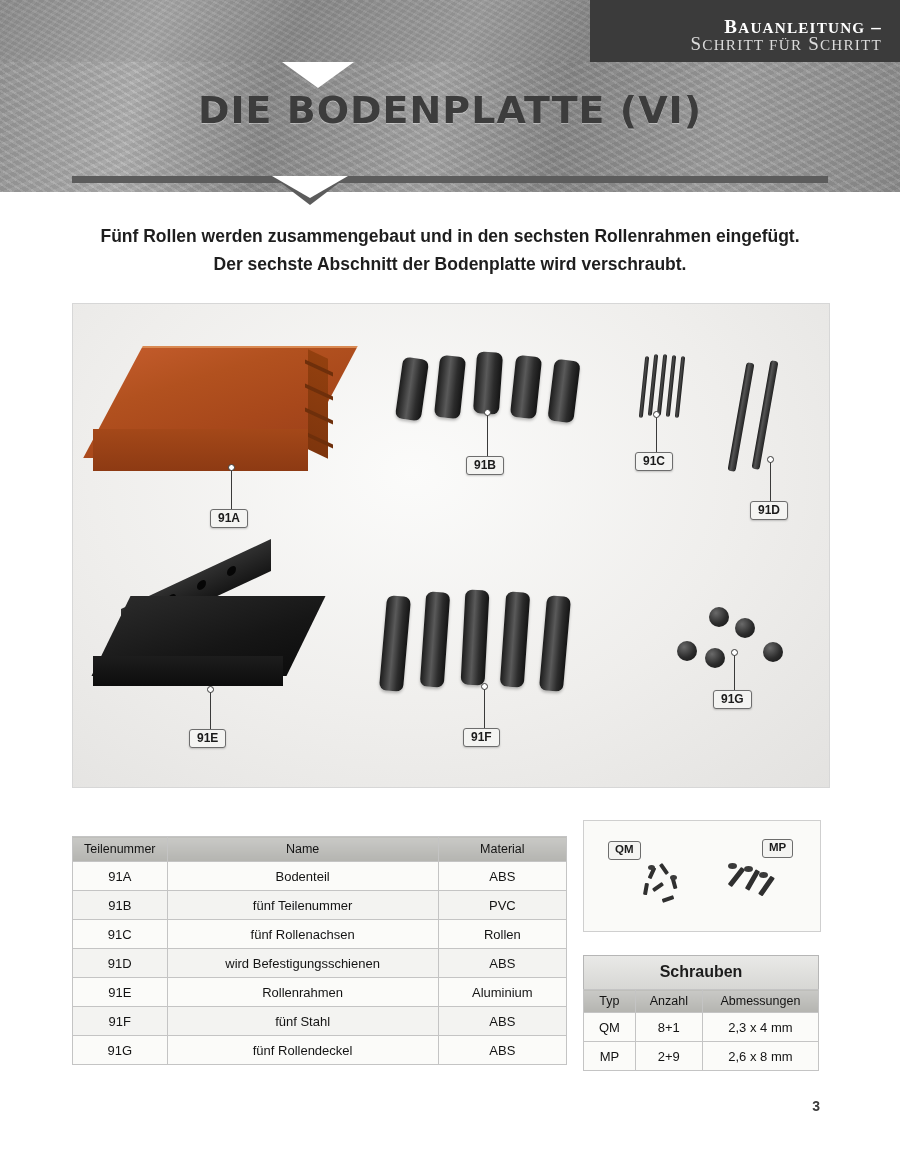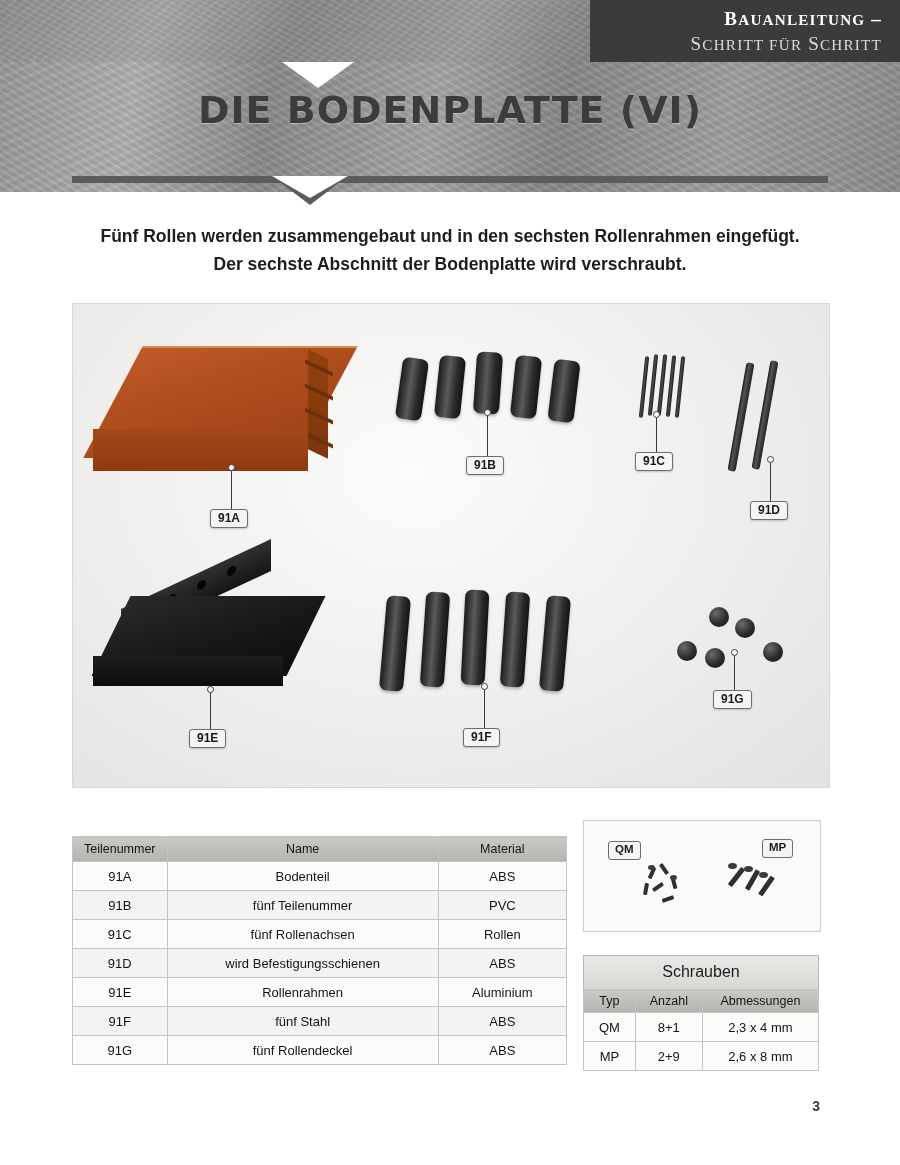--- a/index.html
+++ b/index.html
@@ -44,21 +44,21 @@
   }
   .header-dark .line1, .header-dark .line2 {
     position: absolute;
     right: 18px;
     color: #ffffff;
     font-family: "Liberation Serif", serif;
     letter-spacing: 1.2px;
     white-space: nowrap;
   }
   .header-dark .line1 {
-    top: 8px;
+    top: 16px;
     font-size: 19px;
     font-weight: bold;
   }
   .header-dark .line2 {
     top: 33px;
     font-size: 19px;
     color: #dcdcdc;
   }
   .sc { font-size: 0.80em; }
 
@@ -349,21 +349,21 @@
     width: 236px;
     border-collapse: collapse;
     border: 1px solid #b6b6b6;
     font-size: 13px;
     background: #fff;
   }
   .screw-table caption {
     background: linear-gradient(180deg, #e9e9e7 0%, #d7d7d4 100%);
     border: 1px solid #b6b6b6;
     border-bottom: none;
-    font-weight: normal;
+    font-weight: bold;
     font-size: 16px;
     color: #1c1c1c;
     padding: 7px 0 8px 0;
   }
   .screw-table th, .screw-table td {
     border: 1px solid #c4c4c4;
     text-align: center;
     padding: 4px 2px;
     color: #141414;
   }

